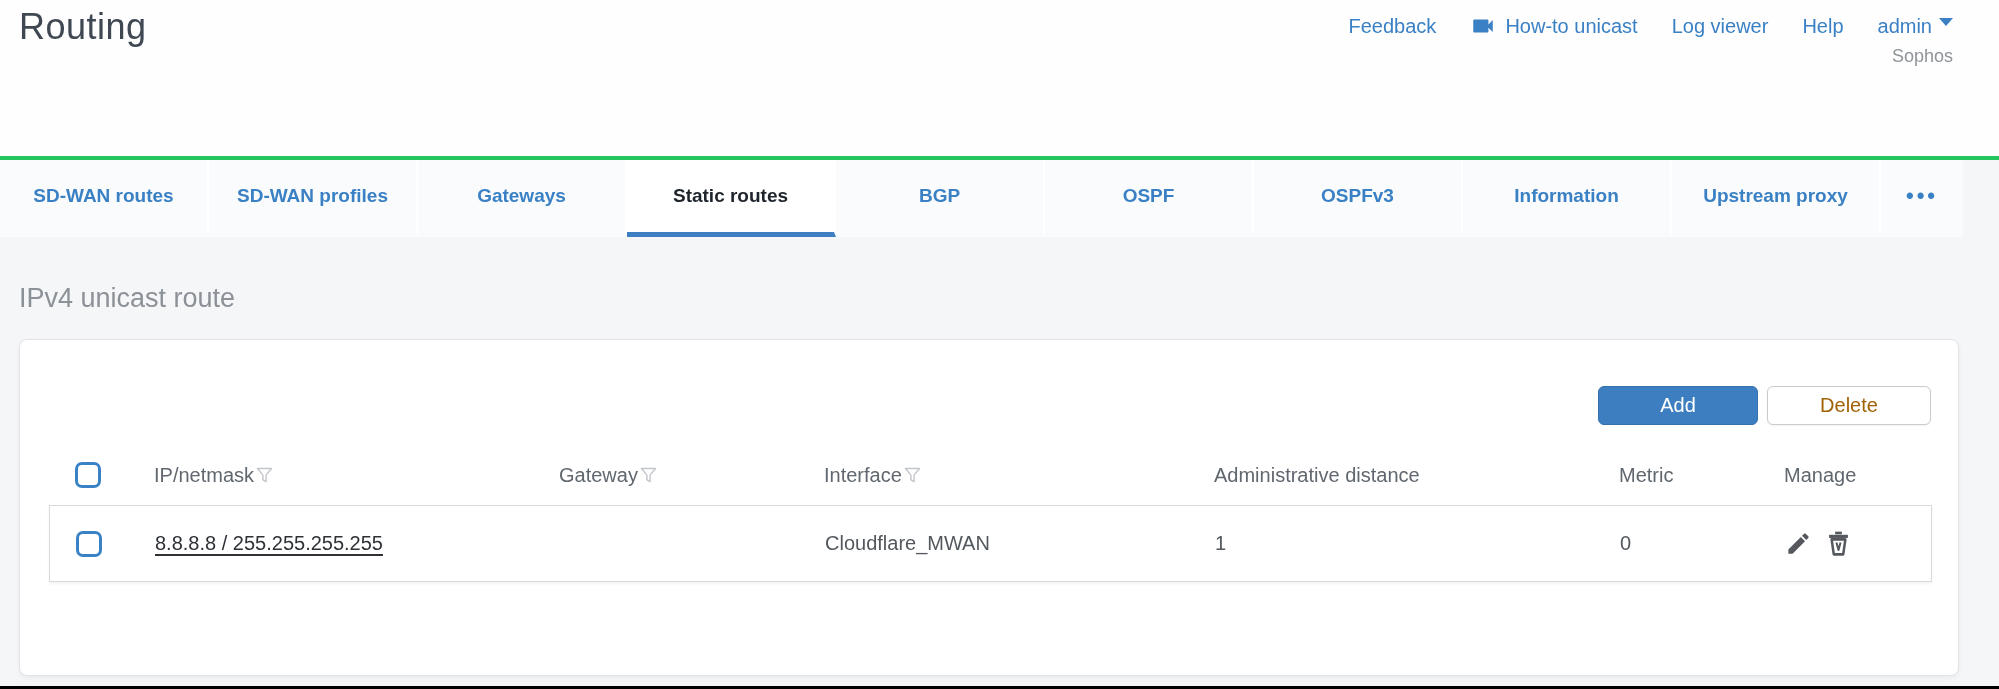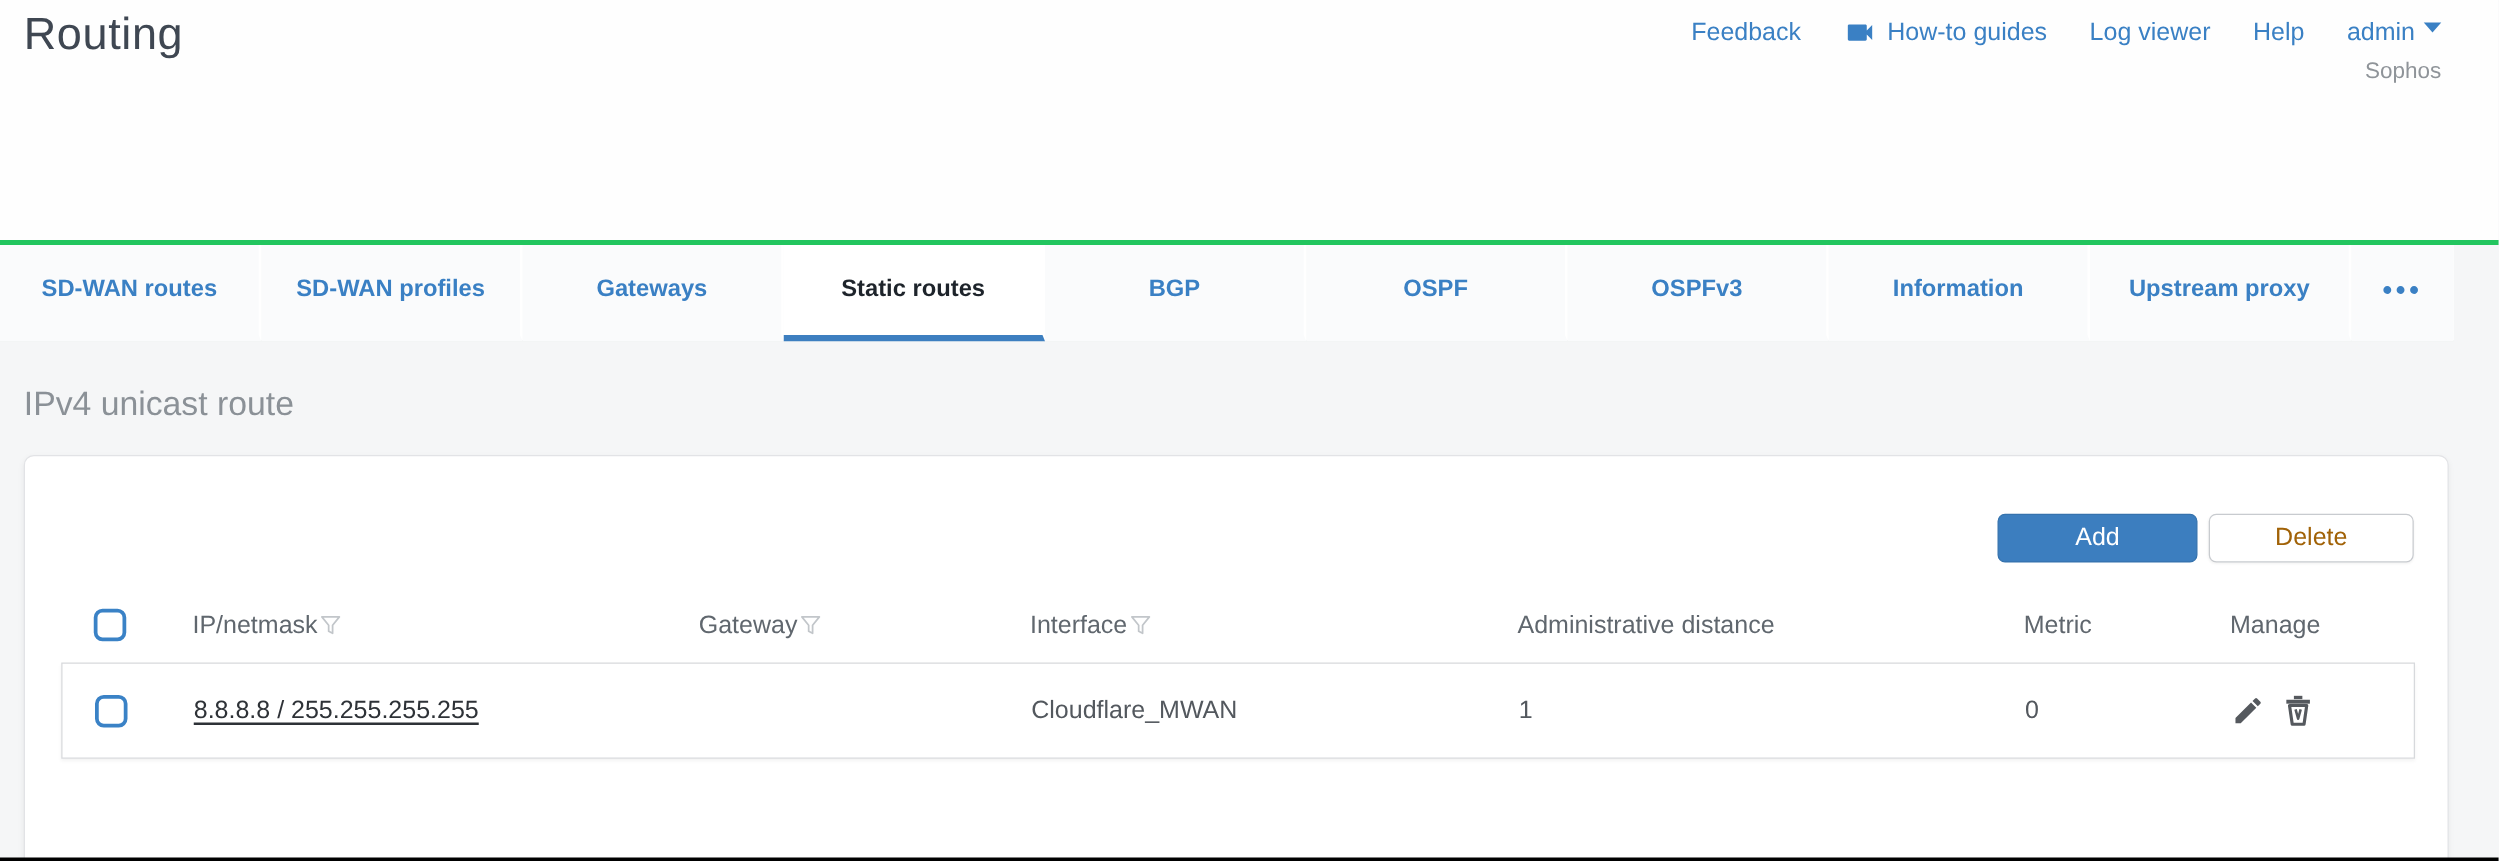--- a/index.html
+++ b/index.html
@@ -6,21 +6,21 @@
   html, body { width: 1999px; height: 689px; overflow: hidden; }
   body {
     font-family: "Liberation Sans", "DejaVu Sans", sans-serif;
     background: #f5f6f7;
     position: relative;
     color: #53585e;
   }
 
   
   .header {
-    height: 192px;
+    height: 156px;
     background: #fefefe;
     position: relative;
   }
   .page-title {
     position: absolute;
     left: 19px; top: 6px;
     font-size: 36px;
     font-weight: 400;
     color: #3f4752;
     letter-spacing: .5px;
@@ -102,21 +102,21 @@
     font-size: 22px;
     font-weight: 700;
     letter-spacing: 3px;
     cursor: pointer;
     z-index: 1;
     border-bottom: 5px solid transparent;
   }
 
   
   .section-title {
-    margin: 35px 0 0 19px;
+    margin: 46px 0 0 19px;
     font-size: 27px;
     font-weight: 400;
     color: #8b9197;
   }
   .card {
     position: relative;
     margin: 25px 0 0 19px;
     width: 1940px;
     height: 337px;
     background: #fff;
@@ -208,21 +208,21 @@
   <div class="page-title">Routing</div>
 
   <div class="util-nav">
     <span class="util-link">Feedback</span>
     <span class="util-link with-icon">
       <span>
         <svg width="26" height="26" viewBox="0 0 24 24" fill="#3a80c4">
           <path d="M17 10.5V7c0-.55-.45-1-1-1H4c-.55 0-1 .45-1 1v10c0 .55.45 1 1 1h12c.55 0 1-.45 1-1v-3.5l4 4v-11l-4 4z"></path>
         </svg>
       </span>
-      <span>How-to guides</span>
+      <span>How-to unicast</span>
     </span>
     <span class="util-link">Log viewer</span>
     <span class="util-link">Help</span>
     <span class="admin-menu">
       <span>admin</span>
       <span class="caret"></span>
     </span>
   </div>
   <div class="brand">Sophos</div>
 </div>

